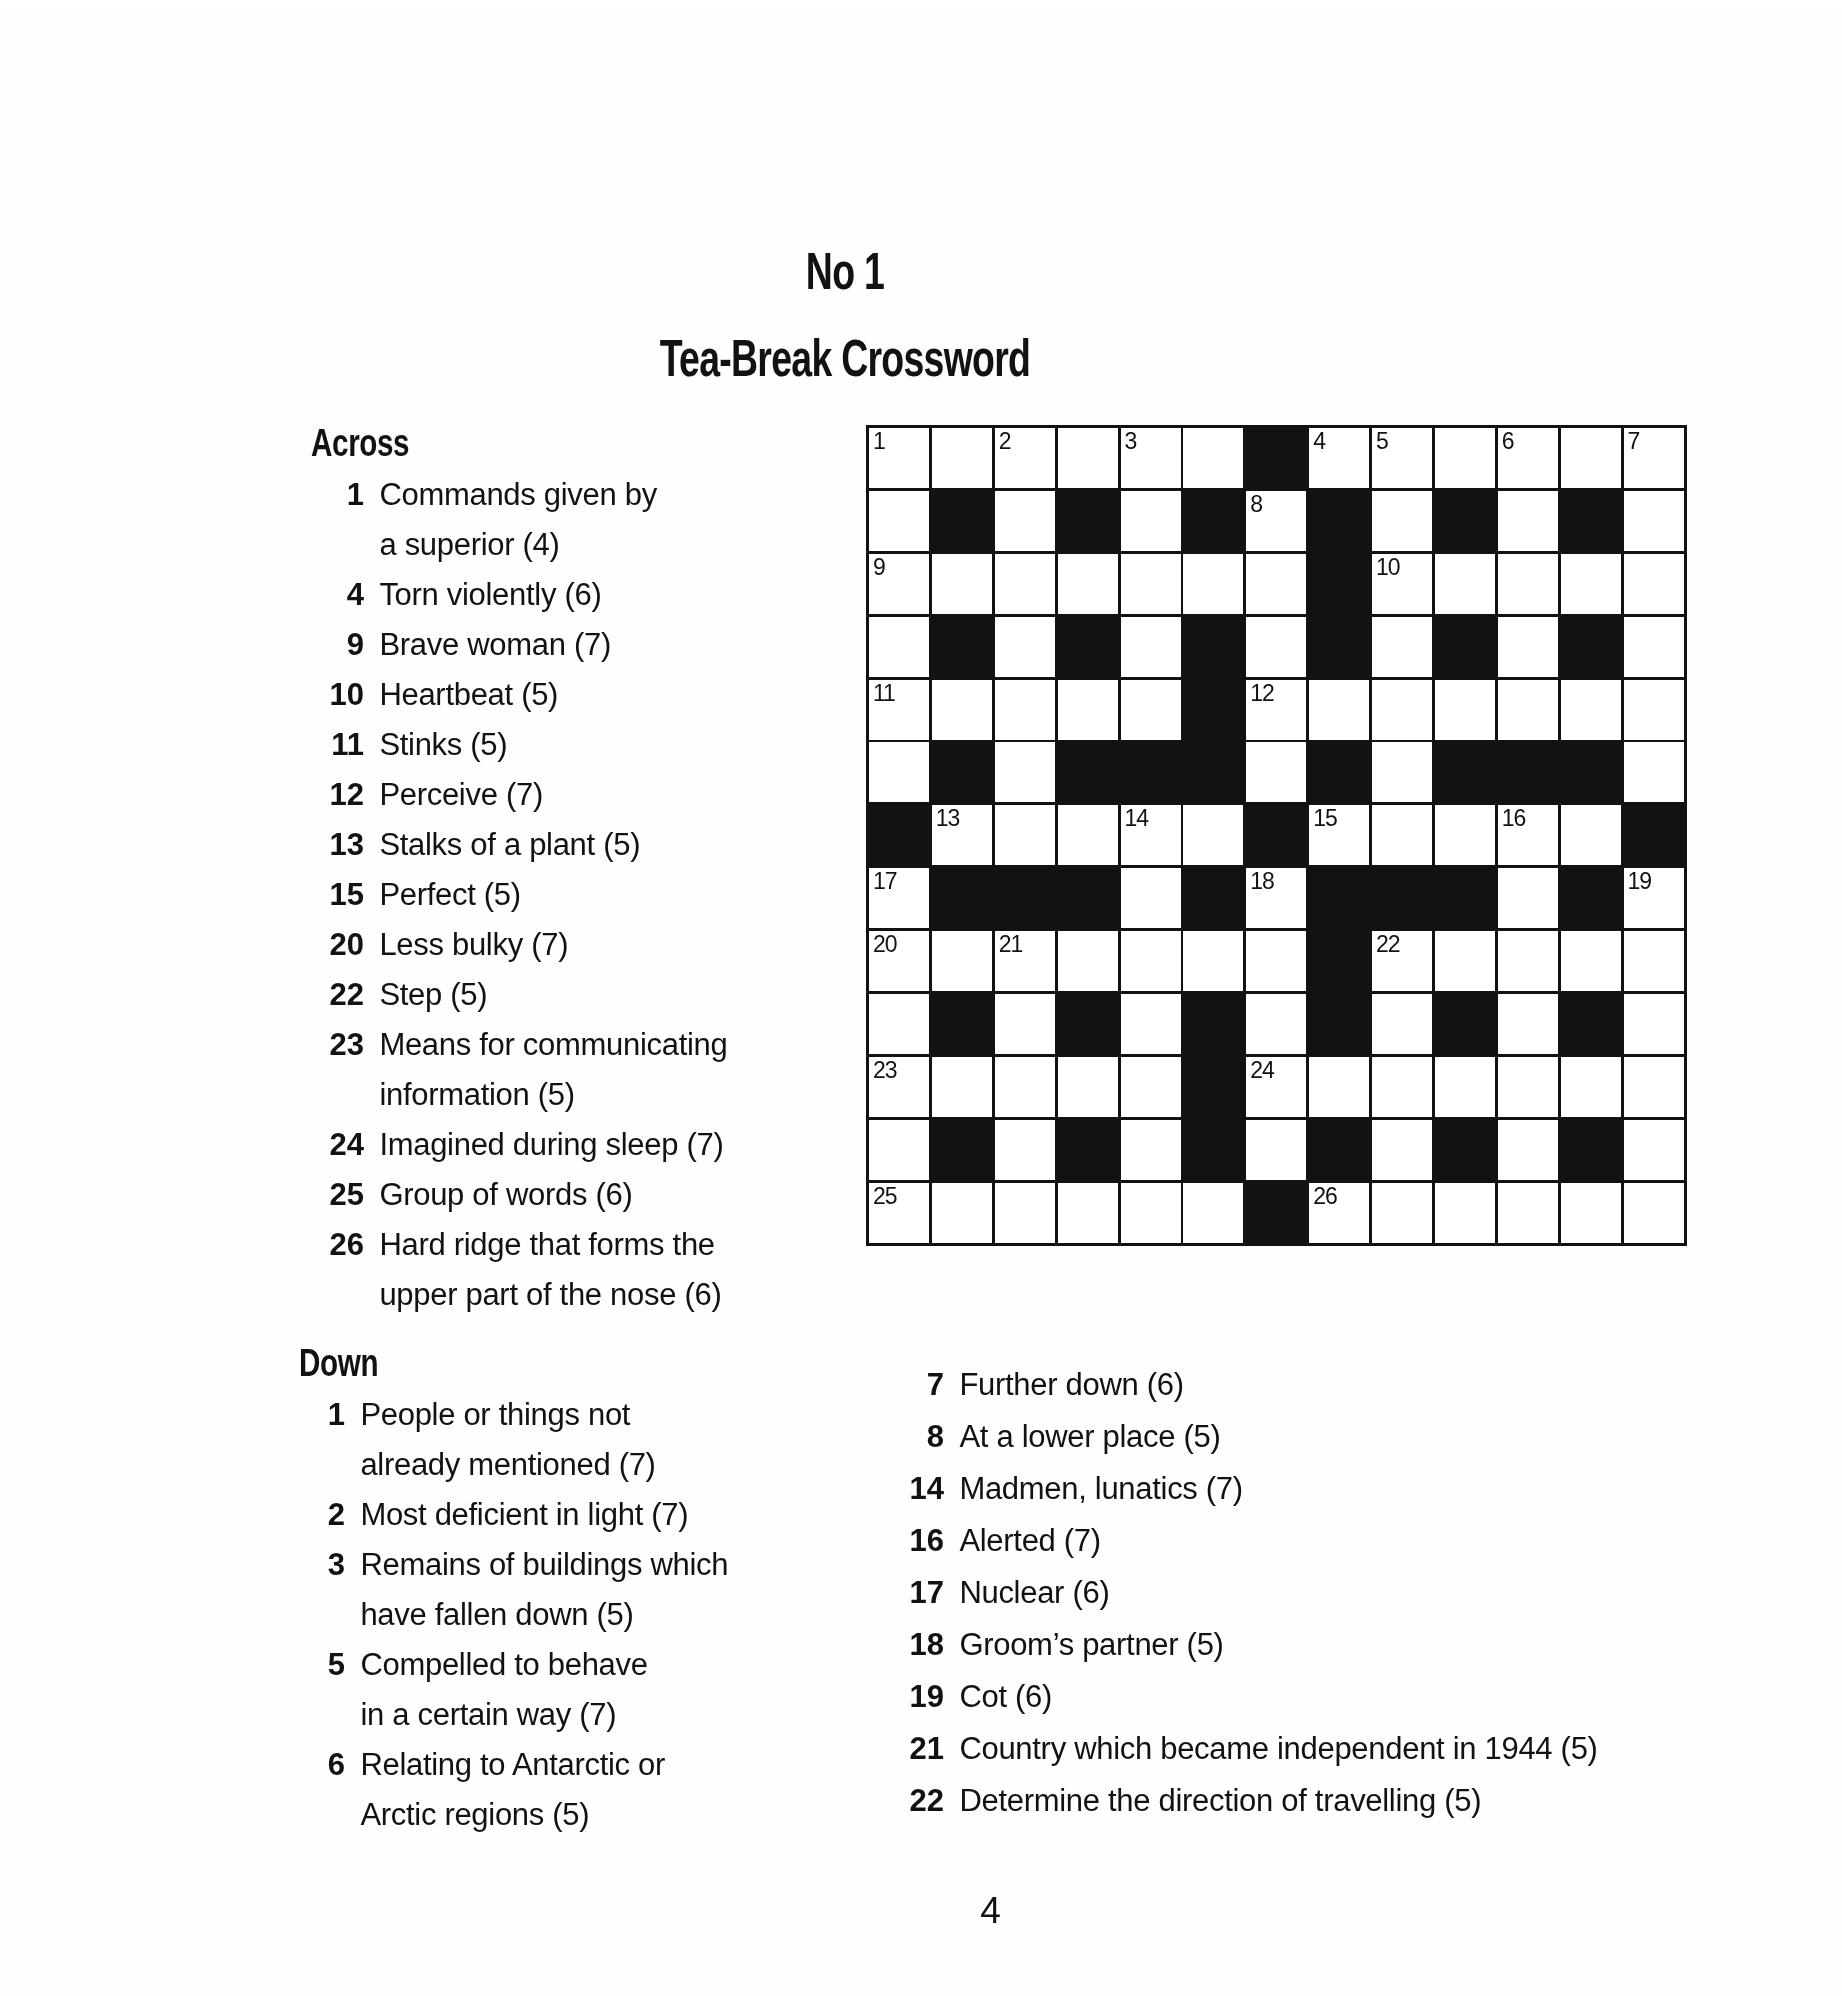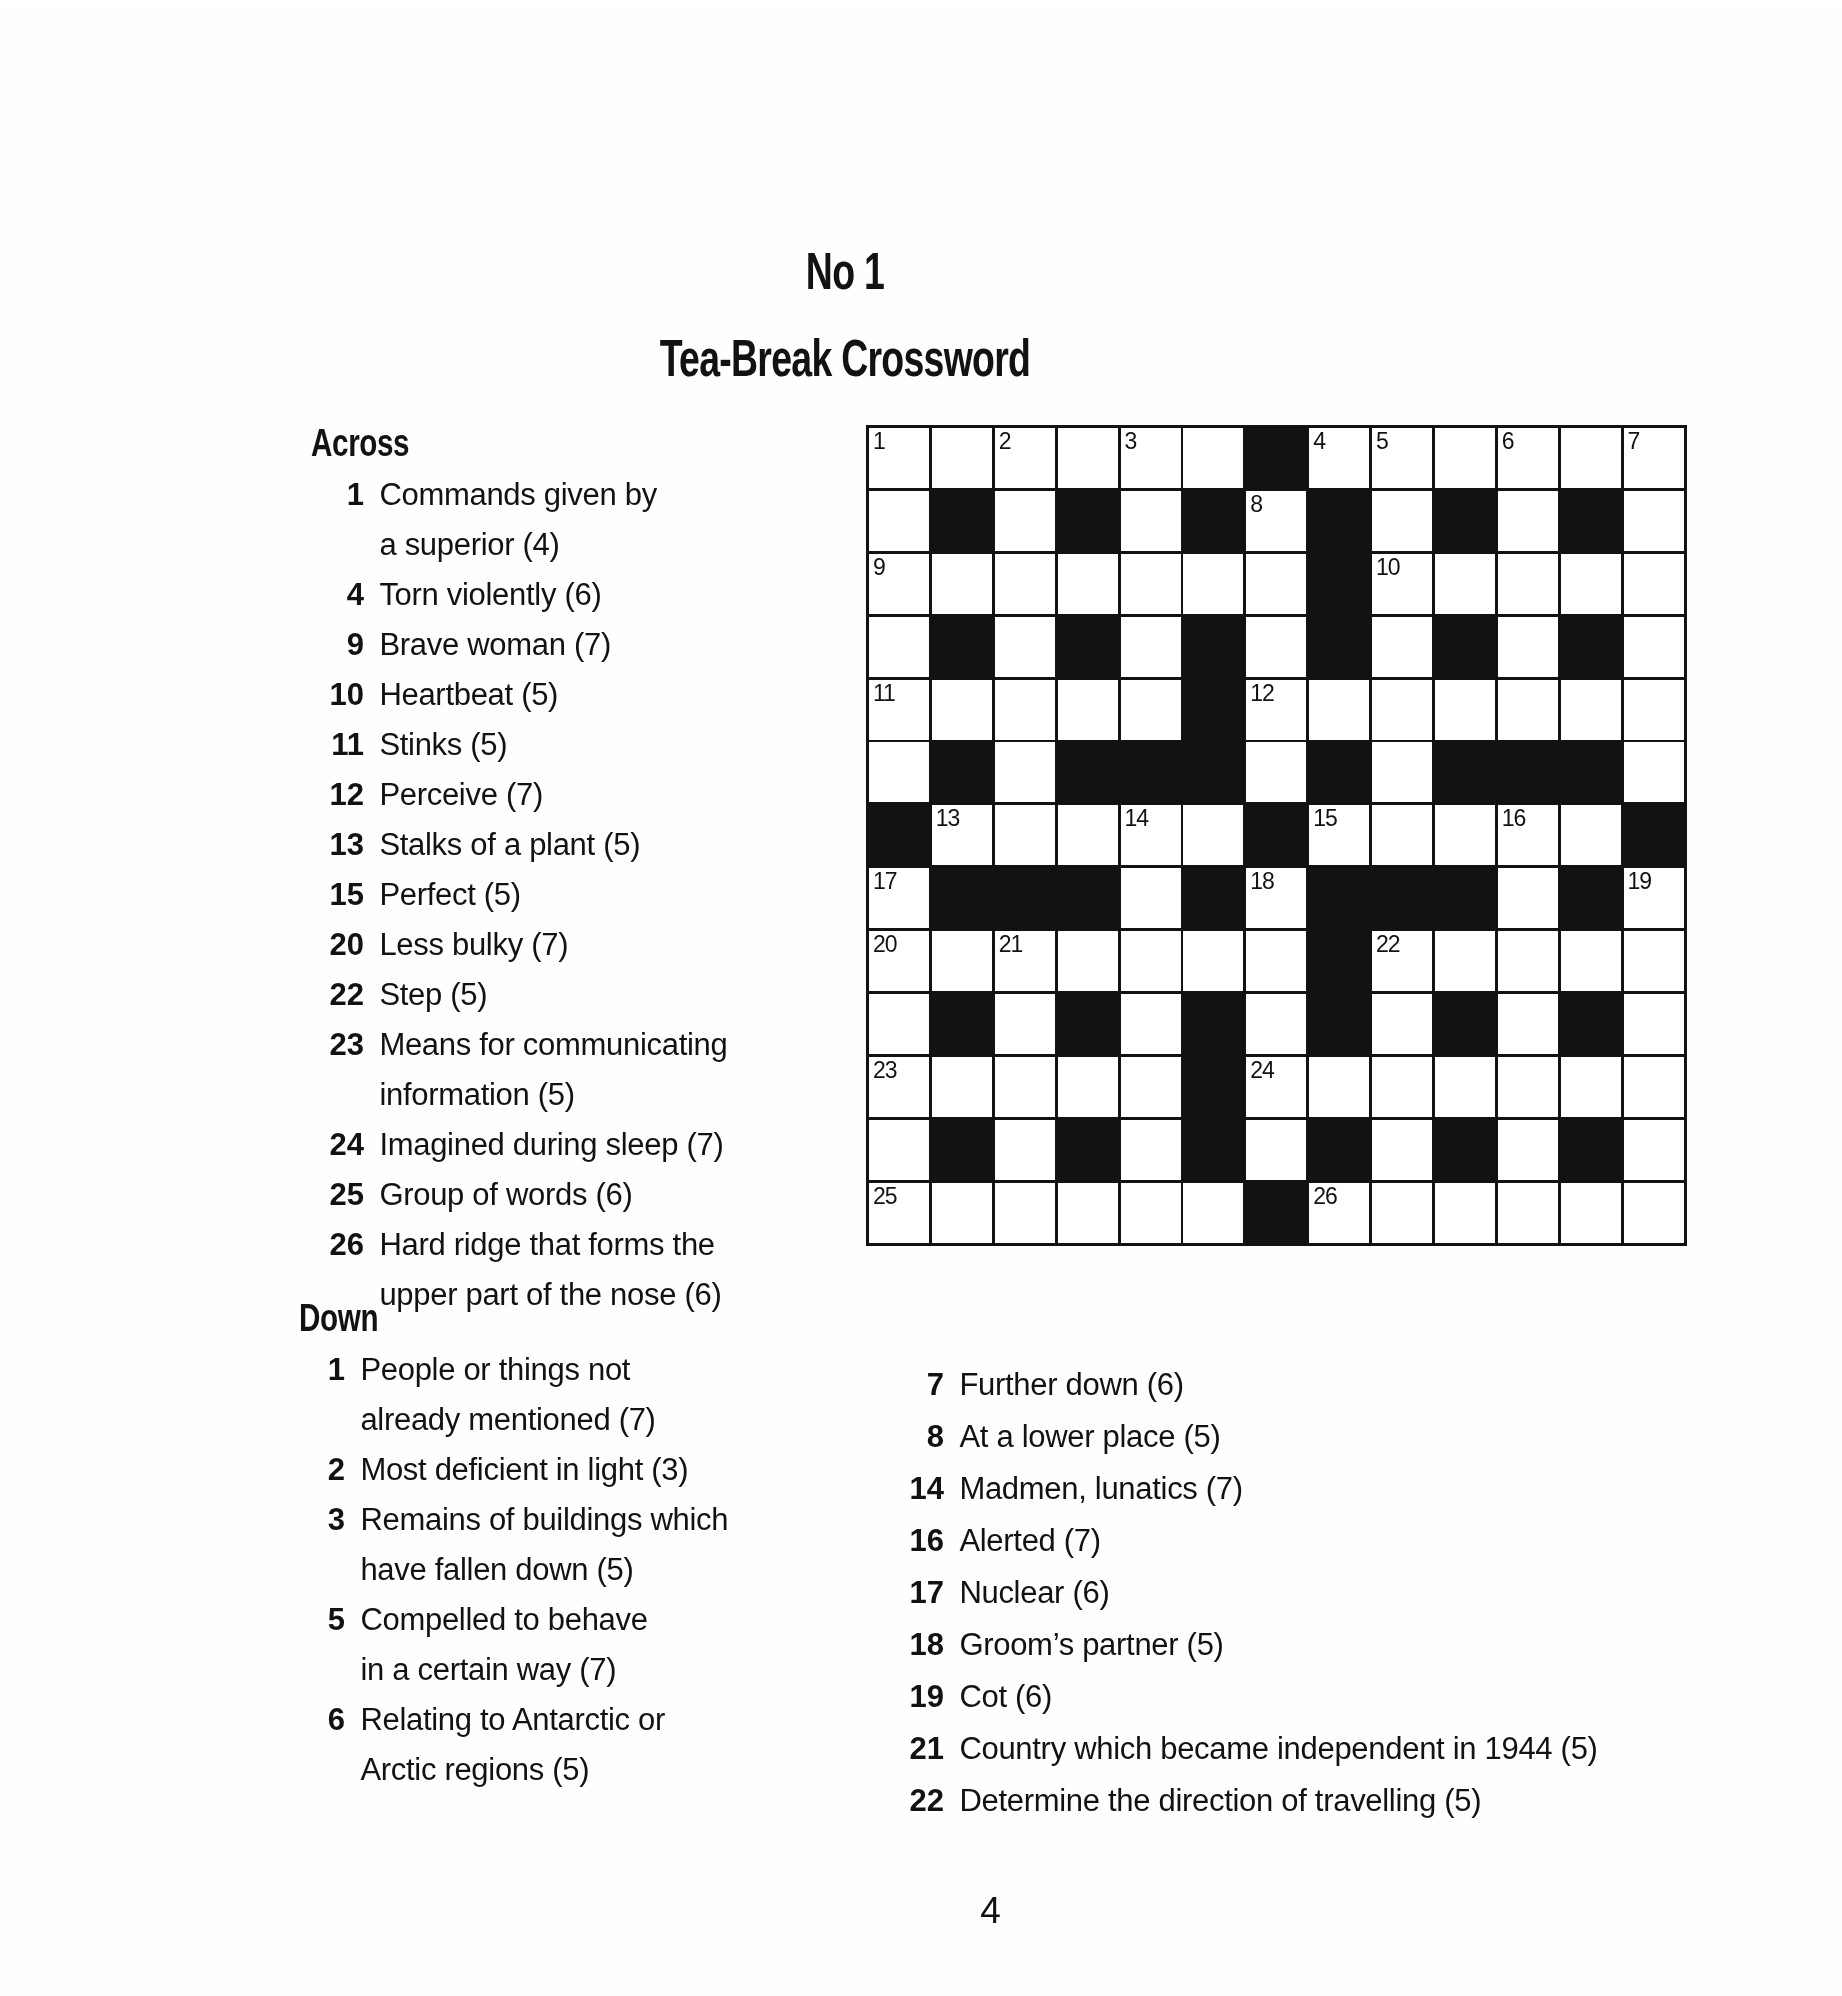--- a/index.html
+++ b/index.html
@@ -62,21 +62,21 @@
     width: 53px;
     text-align: right;
     font-weight: 700;
     margin-right: 15.4px;
   }
   .clue .txt {
     white-space: pre-line;
     letter-spacing: -0.3px;
   }
   #across-section { left: 311px; top: 413px; width: 541px; }
-  #down-section   { left: 299px; top: 1288px; width: 579px; }
+  #down-section   { left: 299px; top: 1333px; width: 579px; }
   #down-col2      { left: 898px; top: 1350px; width: 830px; }
   #down-section .clue .num, #down-col2 .clue .num { width: 46px; }
   #down-col2 .clue { line-height: 52px; }
 
   
   #grid {
     position: absolute;
     left: 866px;
     top: 416px;
     display: grid;
@@ -200,21 +200,21 @@
     <ol class="clue-list">
 
         <li class="clue">
           <span class="num">1</span>
           <span class="txt">People or things not
 already mentioned (7)</span>
         </li>
 
         <li class="clue">
           <span class="num">2</span>
-          <span class="txt">Most deficient in light (3)</span>
+          <span class="txt">Most deficient in light (7)</span>
         </li>
 
         <li class="clue">
           <span class="num">3</span>
           <span class="txt">Remains of buildings which
 have fallen down (5)</span>
         </li>
 
         <li class="clue">
           <span class="num">5</span>

